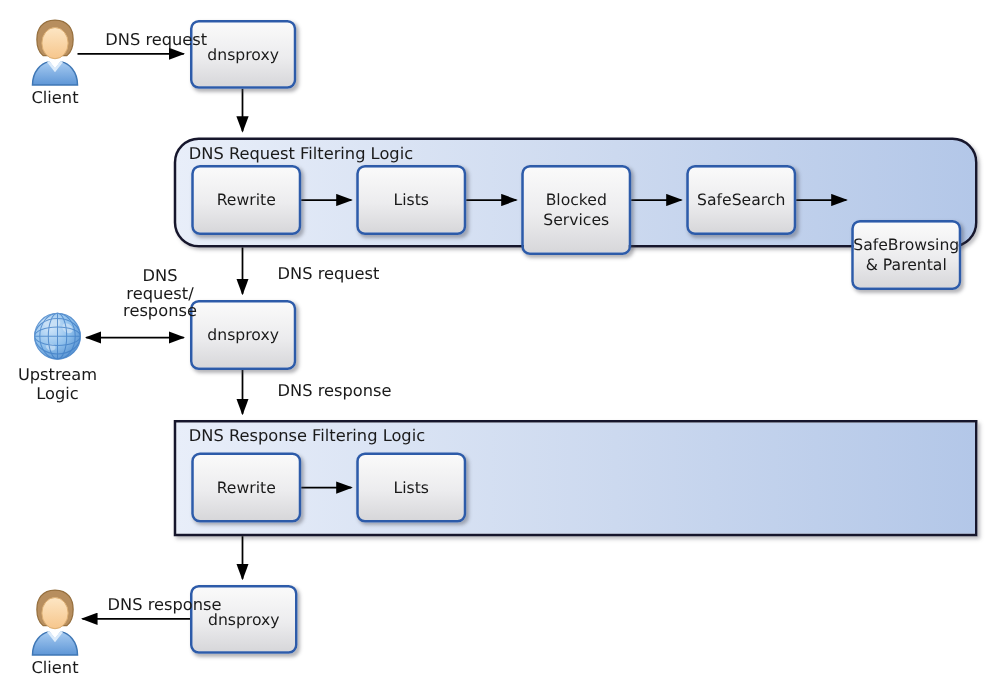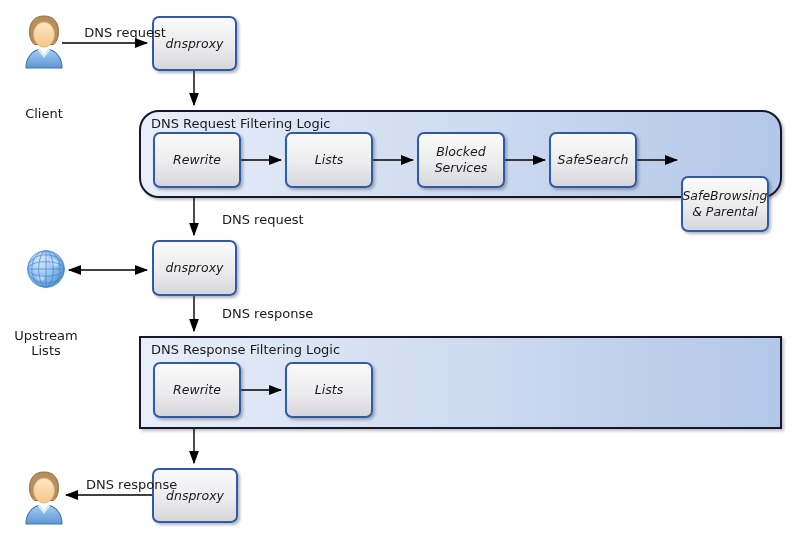--- a/index.html
+++ b/index.html
@@ -15,26 +15,26 @@
     background:linear-gradient(90deg,#e8eef9 0%,#ccd9ef 55%,#b3c7e8 100%);
     box-shadow:2px 2px 3px rgba(70,70,80,.35);
   }
   .group-title{position:absolute;top:4px;left:10px;font-size:13px;white-space:nowrap;}
   .node{
     position:absolute;box-sizing:border-box;z-index:3;
     border:2px solid #2d5ba9;border-radius:7px;
     background:linear-gradient(180deg,#fafafa 0%,#ececee 55%,#d7d7da 100%);
     box-shadow:2px 2px 3px rgba(70,70,80,.4);
     display:flex;align-items:center;justify-content:center;
-    text-align:center;font-size:12.5px;line-height:1.25;padding:2px;font-style:italic;
+    text-align:center;font-size:12.5px;line-height:1.25;padding:2px;
   }
   .edge-label{position:absolute;z-index:3;font-size:13px;white-space:nowrap;padding-left:21px;}
   .edge-label.center{text-align:center;white-space:normal;}
   .icon{position:absolute;z-index:3;}
-  .icon-label{position:absolute;z-index:3;font-size:13px;text-align:center;margin-top:35px;}
+  .icon-label{position:absolute;z-index:3;font-size:13px;text-align:center;}
   .ml span{display:block;line-height:14px;}
 </style>
 </head>
 <body>
 
 <div class="canvas">
 
   <svg class="connectors" viewBox="0 0 797 558">
     <defs>
       <marker id="ah" markerWidth="9.5" markerHeight="7" refX="8.6" refY="3.5" orient="auto-start-reverse">
@@ -77,21 +77,21 @@
 
   <div class="node" style="left:152px;top:16px;width:85px;height:55px;">dnsproxy</div>
 
   <div class="edge-label center" style="left:58px;top:25px;width:92px;">DNS request</div>
 
   <div class="group" style="left:139px;top:110px;width:643px;height:88px;border-radius:20px;">
     <div class="group-title">DNS Request Filtering Logic</div>
   </div>
   <div class="node" style="left:153px;top:132px;width:88px;height:56px;">Rewrite</div>
   <div class="node" style="left:285px;top:132px;width:88px;height:56px;">Lists</div>
-  <div class="node" style="left:417px;top:132px;width:88px;height:56px;">Blocked Services</div>
+  <div class="node" style="left:417px;top:132px;width:88px;height:72px;">Blocked Services</div>
   <div class="node" style="left:549px;top:132px;width:88px;height:56px;">SafeSearch</div>
   <div class="node" style="left:681px;top:132px;width:88px;height:56px;margin-top:44px;">SafeBrowsing &amp; Parental</div>
 
   <div class="edge-label" style="left:201px;top:212px;">DNS request</div>
 
   <div class="node" style="left:152px;top:240px;width:85px;height:56px;">dnsproxy</div>
 
   <svg class="icon" style="left:25px;top:248px;width:42px;height:42px;" viewBox="0 0 40 40">
     <defs>
       <radialGradient id="gl" cx="35%" cy="30%" r="80%">
@@ -107,22 +107,27 @@
     <g fill="none" stroke="#3d7cc4" stroke-width="0.8" opacity="0.75">
       <circle cx="20" cy="20" r="17.5"></circle>
       <ellipse cx="20" cy="20" rx="7" ry="17.5"></ellipse>
       <ellipse cx="20" cy="20" rx="13.5" ry="17.5"></ellipse>
       <ellipse cx="20" cy="20" rx="17.5" ry="7"></ellipse>
       <ellipse cx="20" cy="20" rx="17.5" ry="13.5"></ellipse>
       <line x1="2.5" y1="20" x2="37.5" y2="20"></line>
       <line x1="20" y1="2.5" x2="20" y2="37.5"></line>
     </g>
   </svg>
-  <div class="icon-label" style="left:6px;top:293px;width:80px;">Upstream Lists</div>
+  <div class="icon-label" style="left:6px;top:293px;width:80px;">Upstream Logic</div>
 
+  <div class="edge-label center ml" style="left:72px;top:215px;width:70px;">
+    <span>DNS</span>
+    <span>request/</span>
+    <span>response</span>
+  </div>
 
   <div class="edge-label" style="left:201px;top:306px;">DNS response</div>
 
   <div class="group" style="left:139px;top:336px;width:643px;height:93px;">
     <div class="group-title">DNS Response Filtering Logic</div>
   </div>
   <div class="node" style="left:153px;top:362px;width:88px;height:56px;">Rewrite</div>
   <div class="node" style="left:285px;top:362px;width:88px;height:56px;">Lists</div>
 
   <div class="node" style="left:152px;top:468px;width:86px;height:55px;">dnsproxy</div>

